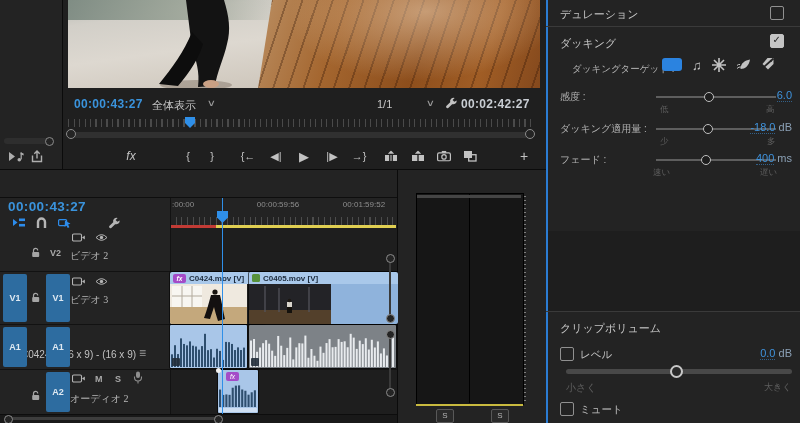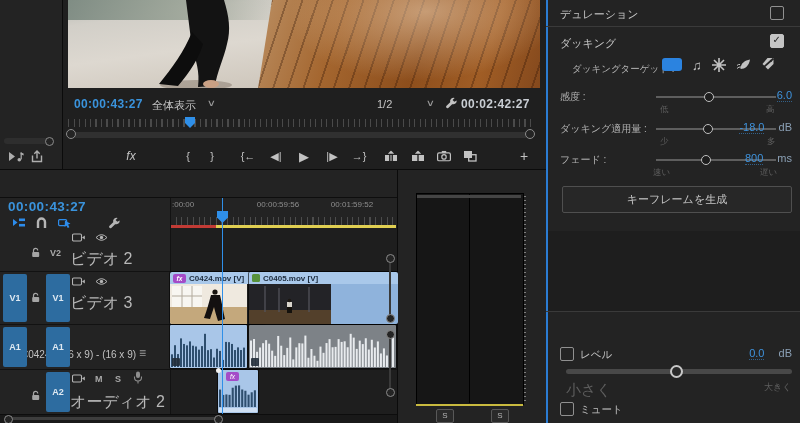--- a/index.html
+++ b/index.html
@@ -68,21 +68,21 @@
      background:repeating-linear-gradient(90deg,#4c4c4c 0 1px,rgba(0,0,0,0) 1px 5.7px);}
   .rlabel{top:200px;font-size:8px;color:#8e8e8e;white-space:nowrap;}
   .renderbar{top:225px;height:3px;}
   .rb-red{left:170px;width:46px;background:#c23b35;}
   .rb-yellow{left:216px;width:180px;background:#e0cf52;}
   .tl-playline{left:222px;top:198px;width:1px;height:216px;background:#2f8fe8;}
   .tl-head{left:217px;top:211px;width:11px;height:12px;}
 
   .track-box{position:absolute;width:24px;border-radius:2px;background:#2d6ca0;color:#dfe9f2;
      font-size:9px;font-weight:bold;display:flex;align-items:center;justify-content:center;}
-  .tname{position:absolute;font-size:16px;color:#b8b8b8;white-space:nowrap;}
+  .tname{position:absolute;font-size:10px;color:#b8b8b8;white-space:nowrap;font-family:Liberation Serif, serif;}
   .tletter{position:absolute;font-size:9px;color:#a8a8a8;font-weight:bold;}
   .ticon{position:absolute;}
 
   .clip{position:absolute;border-radius:2px;overflow:hidden;box-shadow:0 0 0 1px rgba(0,0,0,.6);}
   .clip .hdr{height:12px;background:#a9c8ea;display:flex;align-items:center;gap:3px;padding:0 3px;
      font-size:8px;color:#1b2a3c;font-weight:bold;white-space:nowrap;overflow:hidden;}
   .badge-g{width:8px;height:8px;background:#57923c;border-radius:1.5px;flex:0 0 auto;}
   .badge-fx{width:13px;height:9px;background:#a44bc8;border-radius:2px;color:#fff;font-size:6.5px;
      font-style:italic;display:flex;align-items:center;justify-content:center;flex:0 0 auto;}
   .thumb{position:absolute;left:0;right:0;bottom:0;}
@@ -112,21 +112,21 @@
   .es{left:546px;top:0;width:254px;height:423px;background:#232323;border-left:2px solid #2b7cd3;box-sizing:border-box;}
   .es-label{position:absolute;color:#c6c6c6;font-size:11px;white-space:nowrap;}
   .es-field{position:absolute;color:#b2b2b2;font-size:10px;white-space:nowrap;}
   .es-sub{position:absolute;color:#5e5e5e;font-size:8.5px;white-space:nowrap;}
   .cb{position:absolute;width:12px;height:12px;border:1px solid #909090;border-radius:2px;background:rgba(0,0,0,0);}
   .cb.checked{background:#c4c4c4;border-color:#c4c4c4;}
   .cb.checked:after{content:"✓";position:absolute;left:1.5px;top:-1px;color:#1d1d1d;font-size:10px;font-weight:bold;}
   .divider{left:546px;width:254px;height:1px;background:#3a3a3a;}
   .hot{position:absolute;right:8px;text-align:right;font-size:11px;color:#3f93dd;white-space:nowrap;}
   .hot .val{border-bottom:1px dotted rgba(63,147,221,.55);}
-  .hot .unit{color:#8ba0b5;border-bottom:none;padding-left:11px;}
+  .hot .unit{color:#8ba0b5;border-bottom:none;}
   .sl{position:absolute;left:656px;width:120px;height:2px;background:#5e5e5e;}
   .sl .th{position:absolute;top:-4px;width:8px;height:8px;border:1.5px solid #c0c0c0;border-radius:50%;background:#1d1d1d;}
   .bubble{position:absolute;width:20px;height:13px;background:#2b83e0;border-radius:3px;}
   .bubble:after{content:"";position:absolute;left:3px;bottom:-4px;border:4px solid rgba(0,0,0,0);border-top-color:#2b83e0;border-left-width:2px;}
   .dt-glyph{position:absolute;font-size:13px;color:#c2c2c2;line-height:1;}
   .es-btn{left:562px;top:186px;width:228px;height:25px;background:#272727;border:1px solid #4f4f4f;border-radius:2px;
      color:#c8c8c8;font-size:11px;text-align:center;line-height:25px;}
   .es-dark{left:548px;top:231px;width:252px;height:80px;background:#1e1e1e;}
   .lvl-sl{left:566px;top:369px;width:226px;height:5px;background:#484848;border-radius:3px;}
   .lvl-sl .th{position:absolute;top:-4px;width:9px;height:9px;border:2px solid #c8c8c8;border-radius:50%;background:#2a2a2a;}
@@ -165,21 +165,21 @@
       <path d="M78 0 q15 2 17 15 q-9 6 -15 1 q-6 -8 -2 -16 z" fill="#5b4333"></path>
       <path d="M60 0 L98 0 C103 16 105 30 101 44 C98 58 91 72 89 86 L72 87 C74 72 70 60 66 48 Z" fill="#131313"></path>
       <path d="M66 32 C58 52 46 68 33 84 L52 86 C64 72 73 58 77 44 Z" fill="#0d0d0d"></path>
       <ellipse cx="85" cy="84" rx="8" ry="4" fill="#c9a084"></ellipse>
     </svg>
   </div>
 
   <span class="abs pm-tc pos">00:00:43:27</span>
   <span class="abs dd-label" style="left:152px">全体表示</span>
   <span class="abs chev" style="left:208px">∨</span>
-  <span class="abs dd-label" style="left:377px">1/2</span>
+  <span class="abs dd-label" style="left:377px">1/1</span>
   <span class="abs chev" style="left:427px">∨</span>
   <span class="abs" style="left:445px;top:97px">
     <svg width="13" height="13" viewBox="0 0 12 12">
         <path d="M10.8 3.2 A3.2 3.2 0 0 1 6.6 6.6 L3 10.2 A1.3 1.3 0 0 1 1.2 8.4 L4.8 4.8 A3.2 3.2 0 0 1 8.9 0.9 L7 2.8 L8.6 4.4 Z" fill="#c2c2c2"></path>
       </svg>
   </span>
   <span class="abs pm-tc dur">00:02:42:27</span>
 
   <div class="abs pm-ruler">
     <div class="ph-head pm-head"></div>
@@ -266,21 +266,21 @@
   <span class="abs tl-tool" style="left:86px;top:218px"><span class="pent"></span></span>
   <span class="abs tl-tool" style="left:108px">
     <svg width="13" height="13" viewBox="0 0 12 12">
         <path d="M10.8 3.2 A3.2 3.2 0 0 1 6.6 6.6 L3 10.2 A1.3 1.3 0 0 1 1.2 8.4 L4.8 4.8 A3.2 3.2 0 0 1 8.9 0.9 L7 2.8 L8.6 4.4 Z" fill="#b5b5b5"></path>
       </svg>
   </span>
 
   <div class="abs ruler"></div>
   <span class="abs rlabel" style="left:172px">:00:00</span>
   <span class="abs rlabel" style="left:278px;transform:translateX(-50%)">00:00:59:56</span>
-  <span class="abs rlabel" style="left:352px;transform:translateX(-50%)">00:01:59:52</span>
+  <span class="abs rlabel" style="left:364px;transform:translateX(-50%)">00:01:59:52</span>
   <div class="abs ruler-ticks"></div>
   <div class="abs renderbar rb-red"></div>
   <div class="abs renderbar rb-yellow"></div>
 
   <span class="abs ticon" style="left:31px;top:247px">
     <svg width="10" height="11">
         <path d="M2.5 5 V3.4 A2.1 2.1 0 0 1 6.7 3.4" fill="none" stroke="#a5a5a5" stroke-width="1.2"></path>
         <rect x="1.2" y="5" width="7" height="5" rx="1" fill="#a5a5a5"></rect>
       </svg>
   </span>
@@ -565,33 +565,33 @@
   <span class="abs es-sub" style="left:660px;top:136px">少</span>
   <span class="abs es-sub" style="left:767px;top:136px">多</span>
   <span class="hot" style="top:121px"><span class="val">-18.0</span><span class="unit"> dB</span></span>
 
   <span class="abs es-field" style="left:560px;top:153px">フェード :</span>
   <div class="sl" style="top:159px">
       <span class="th" style="left:45px"></span>
     </div>
   <span class="abs es-sub" style="left:653px;top:167px">速い</span>
   <span class="abs es-sub" style="left:760px;top:167px">遅い</span>
-  <span class="hot" style="top:152px"><span class="val">800</span><span class="unit"> ms</span></span>
-
-  <div class="abs es-btn">キーフレームを生成</div>
+  <span class="hot" style="top:152px"><span class="val">400</span><span class="unit"> ms</span></span>
+
 
   <div class="abs es-dark"></div>
   <div class="abs divider" style="top:311px"></div>
 
+  <span class="abs es-label" style="left:560px;top:321px">クリップボリューム</span>
 
   <span class="abs cb" style="left:560px;top:347px"></span>
   <span class="abs es-field" style="left:580px;top:348px;font-size:10.5px;color:#c0c0c0">レベル</span>
   <span class="hot" style="top:347px"><span class="val">0.0</span><span class="unit"> dB</span></span>
   <div class="abs lvl-sl">
       <span class="th" style="left:104px"></span>
     </div>
-  <span class="abs es-sub" style="left:566px;top:381px;font-size:15px">小さく</span>
+  <span class="abs es-sub" style="left:566px;top:381px;font-size:10px">小さく</span>
   <span class="abs es-sub" style="left:764px;top:381px;font-size:9px">大きく</span>
 
   <span class="abs cb" style="left:560px;top:402px"></span>
   <span class="abs es-field" style="left:580px;top:403px;font-size:10.5px;color:#c0c0c0">ミュート</span>
 
 </div>
 
 </body></html>

